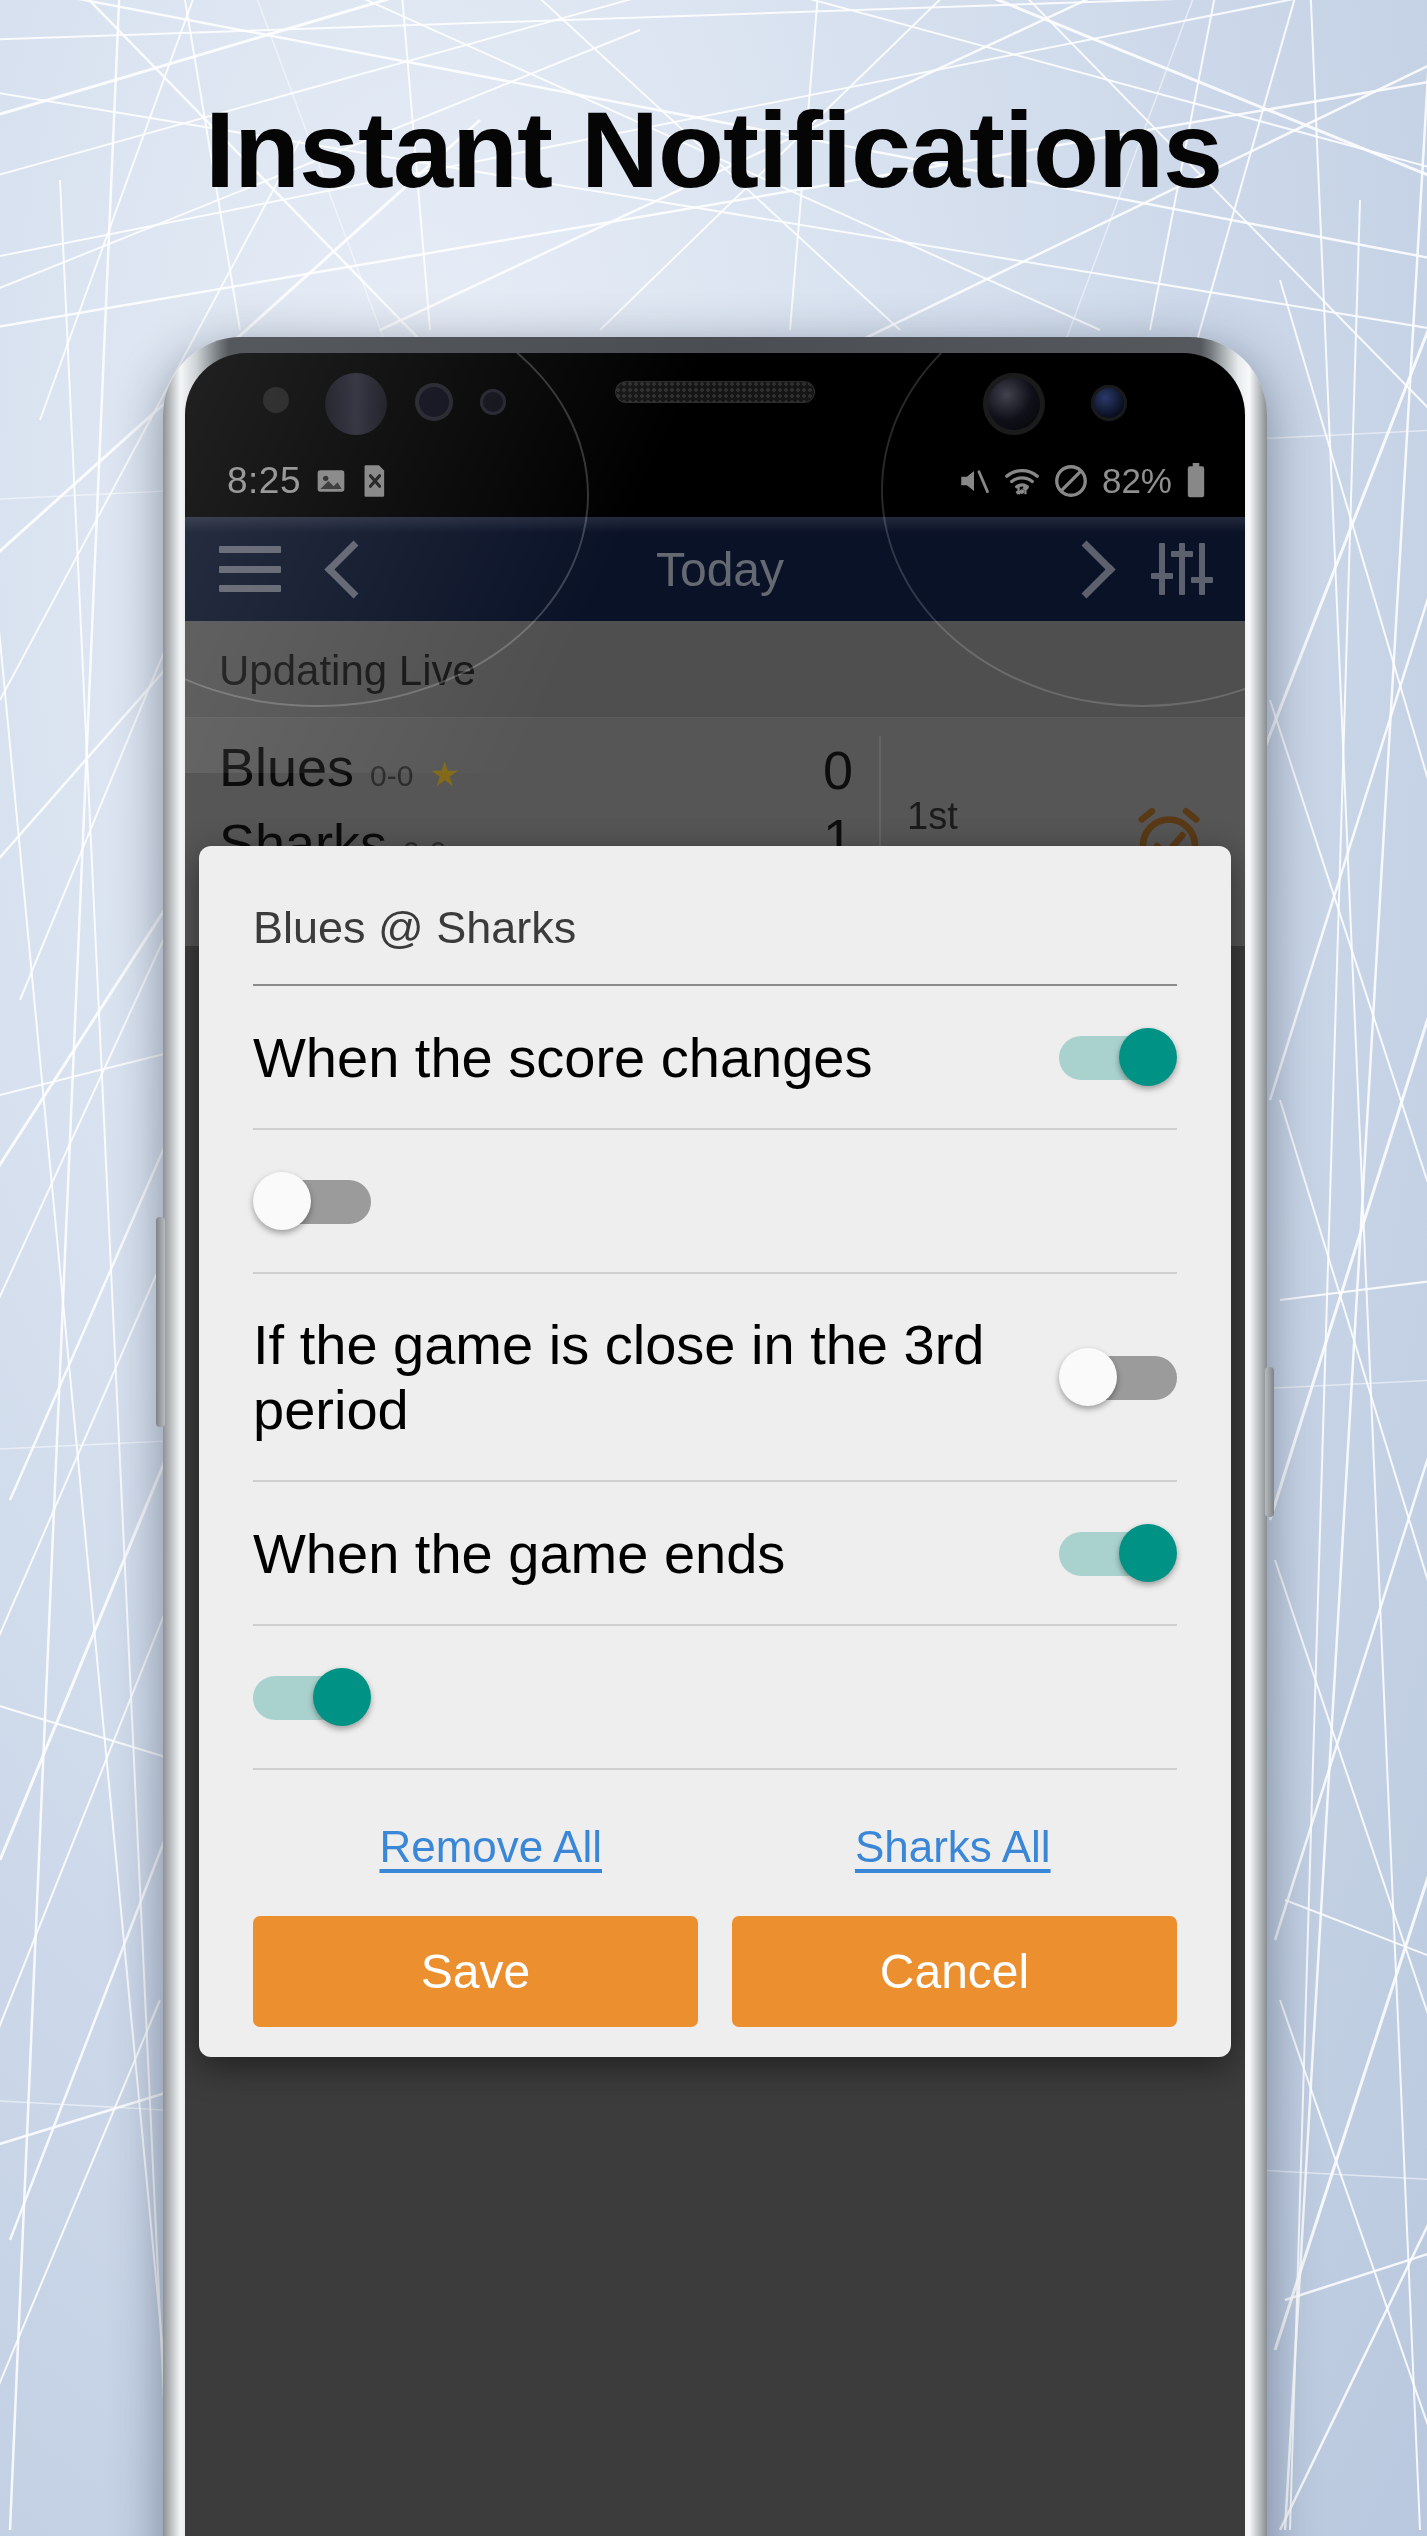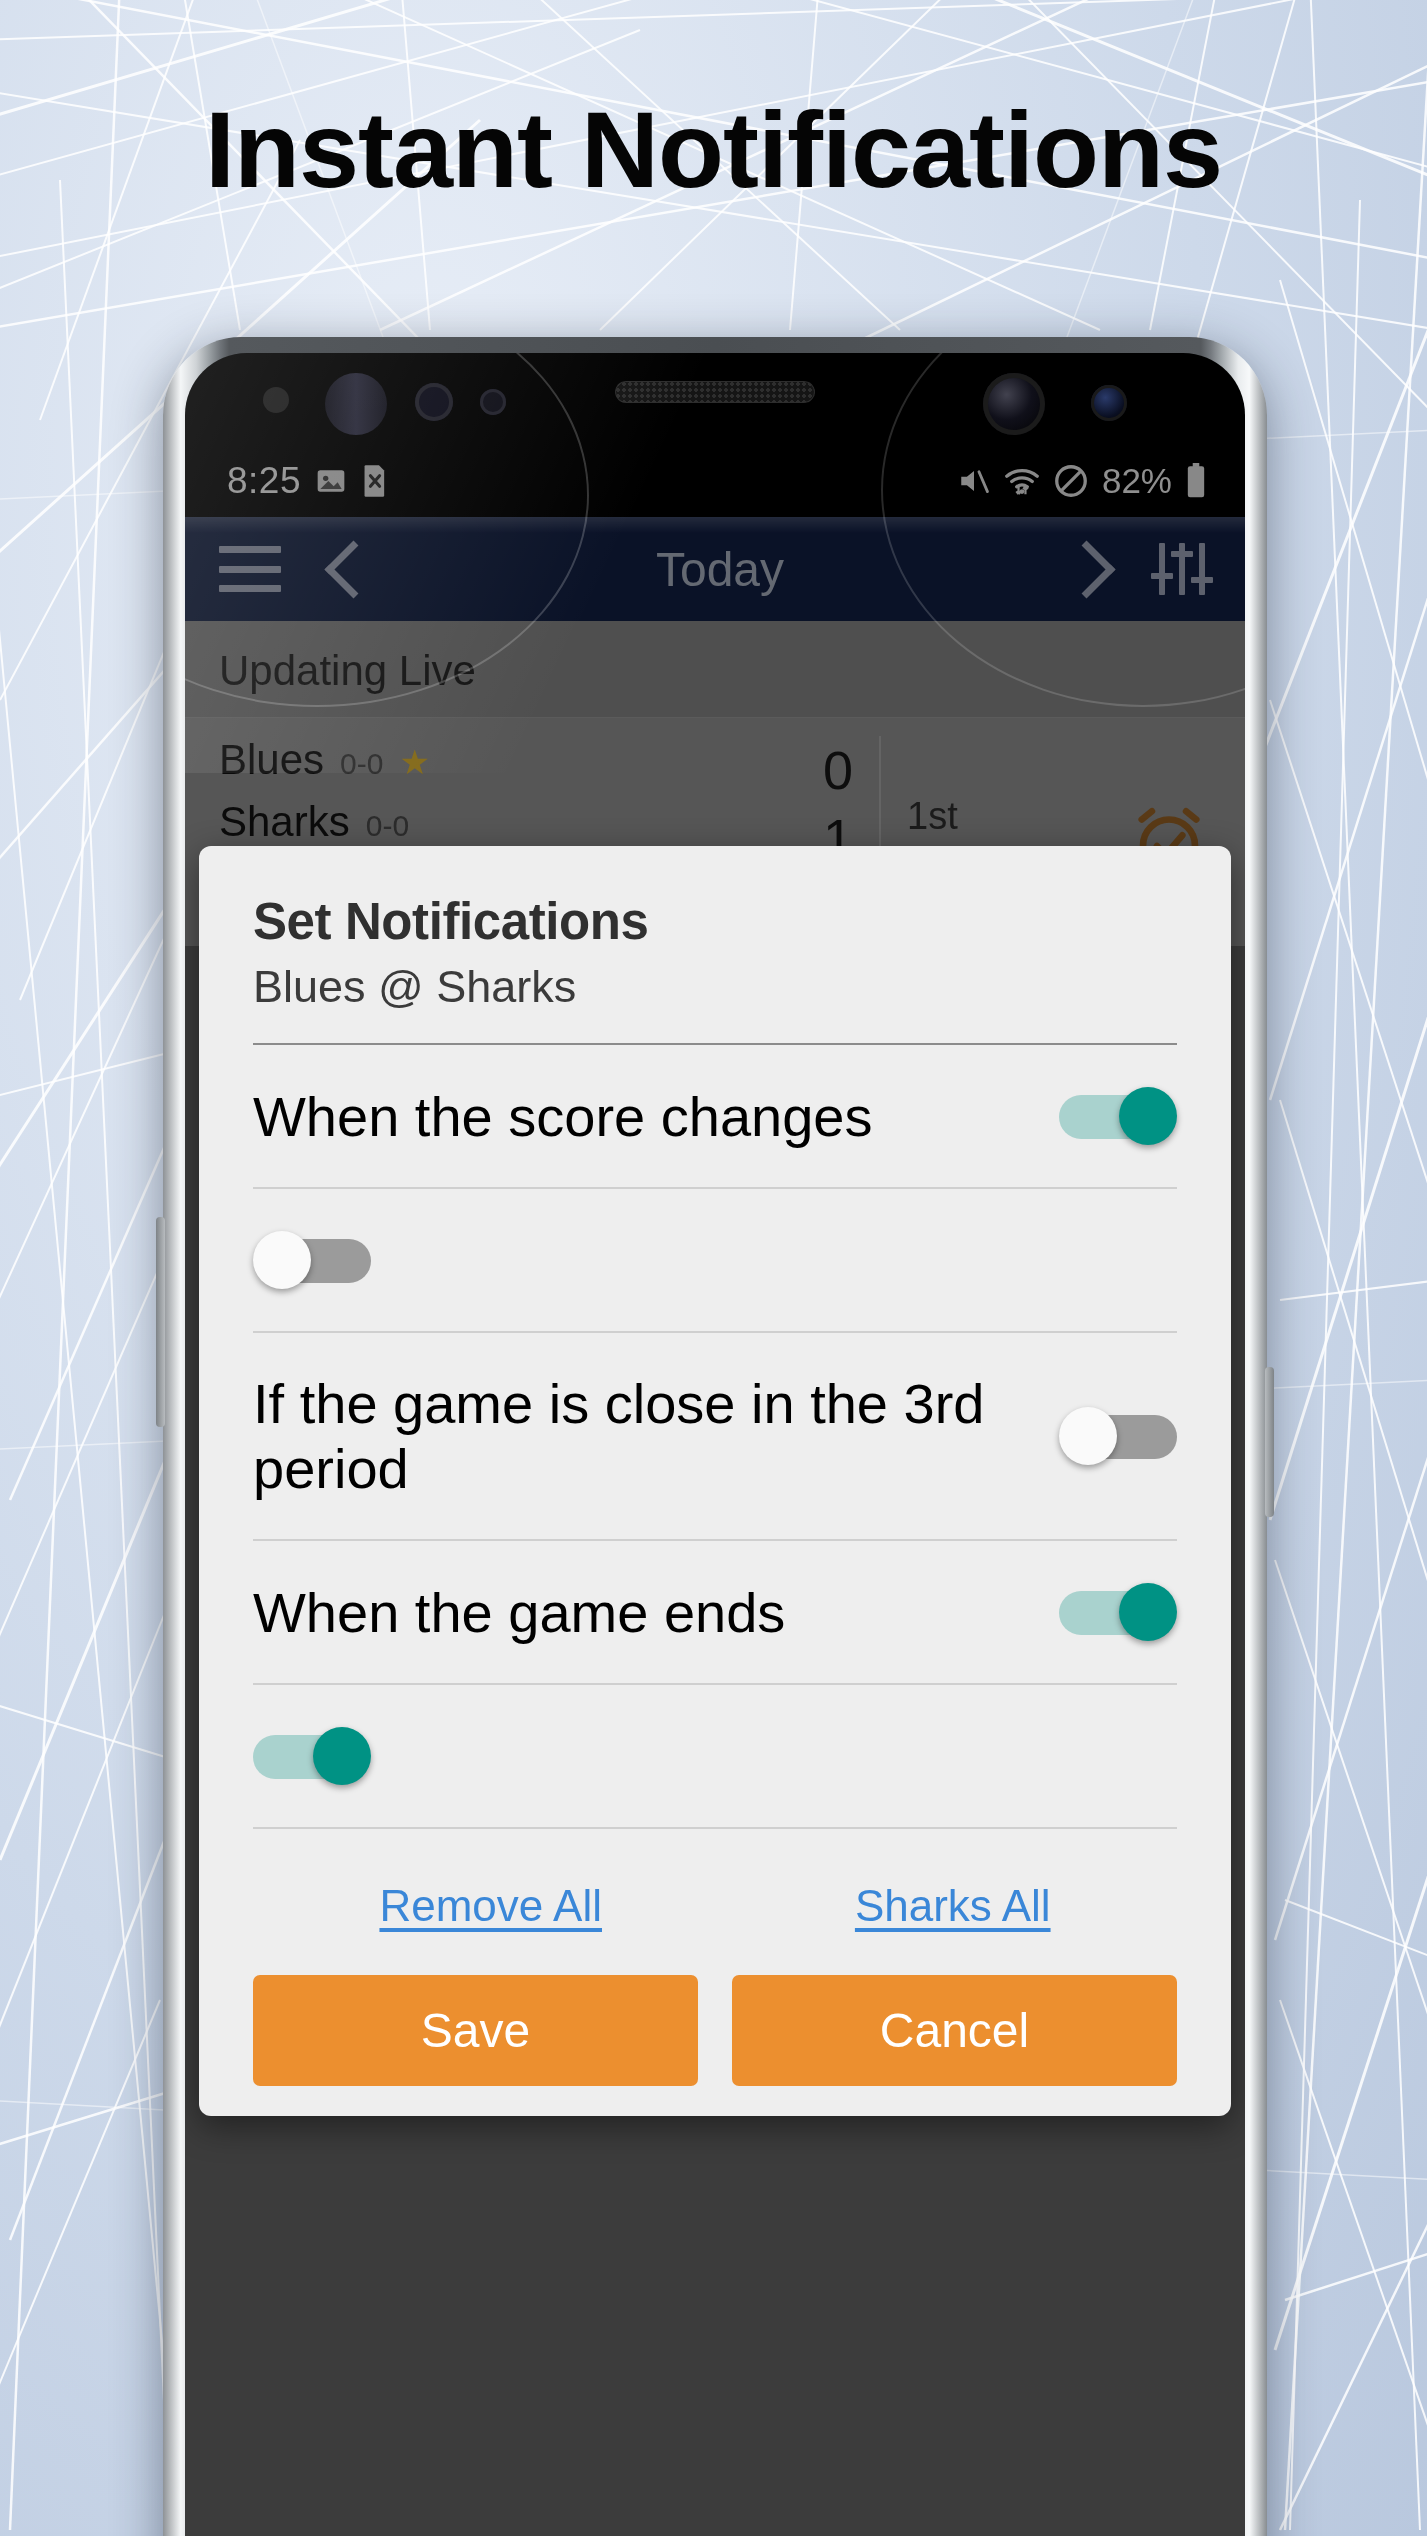--- a/index.html
+++ b/index.html
@@ -140,21 +140,21 @@
     padding:26px 34px 22px;color:#1e1e1e;font-size:42px;
     background:#7a7a7a;
   }
   #game-row{
     display:flex;align-items:stretch;background:#848484;
     border-top:1px solid #8d8d8d;
     padding:18px 12px 0 0;min-height:210px;
   }
   .teams{flex:1;padding-left:34px;}
   .team-line{display:flex;align-items:baseline;gap:16px;margin-bottom:14px;}
-  .team-name{font-size:42px;color:#121212;}
+  .team-name{font-size:54px;color:#121212;}
   .team-rec{font-size:30px;color:#444;}
   .star{color:#c9a227;font-size:34px;}
   .scores{width:110px;text-align:right;padding-right:26px;}
   .score{font-size:54px;color:#141414;line-height:1.26;}
   .gstate{
     border-left:2px solid #9a9a9a;padding-left:26px;width:300px;
     display:flex;align-items:center;justify-content:space-between;padding-right:26px;
   }
   .gclock{font-size:38px;color:#2a2a2a;line-height:1.28;}
   #alarm-icon{width:76px;height:76px;}
@@ -412,21 +412,20 @@
               </svg>
             </div>
           </div>
         </div>
       </div>
 
       <div id="scrim"></div>
 
       <div id="dialog">
         <div id="dlg-head">
-          <div id="dlg-title">Set Notifications</div>
           <div id="dlg-sub">Blues @ Sharks</div>
         </div>
         <div id="dlg-rule"></div>
 
         <div class="opt-row">
           <span class="opt-label">When the score changes</span>
           <span class="switch on">
             <span class="track"></span>
             <span class="thumb"></span>
           </span>

